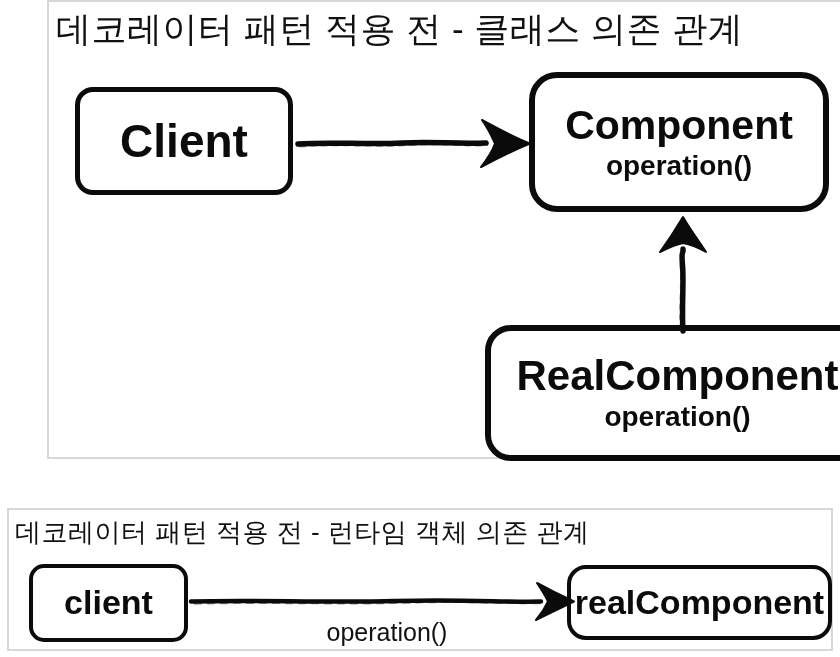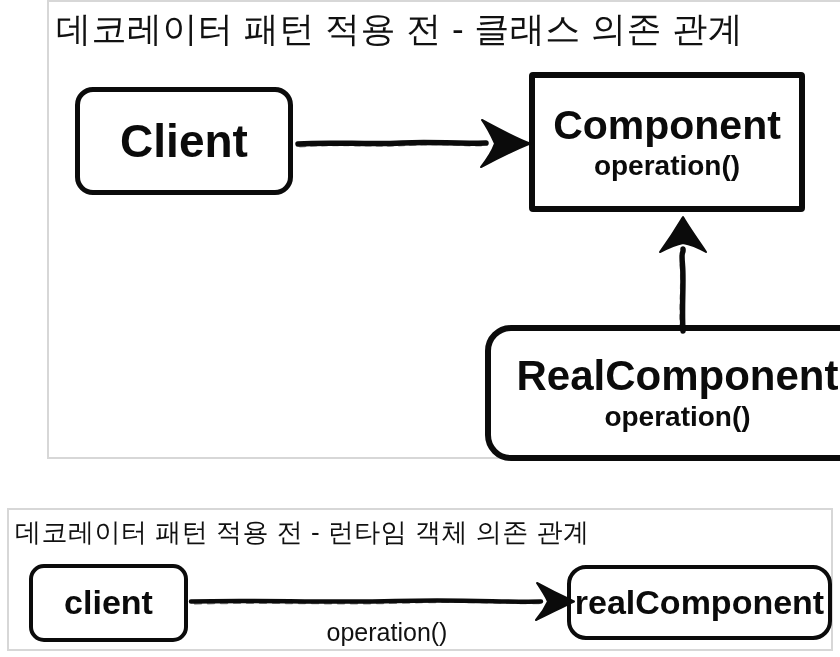--- a/index.html
+++ b/index.html
@@ -19,21 +19,21 @@
   .ptitle{position:absolute;font-weight:400;color:#111;white-space:nowrap;letter-spacing:0.5px;}
   .title1{left:7px;top:4px;font-size:35px;}
   .title2{left:6px;top:5px;font-size:26px;}
 
   .box{
     position:absolute;background:var(--bg);border:5px solid var(--ink);
     display:flex;flex-direction:column;justify-content:center;
     font-weight:700;color:var(--ink);line-height:1.05;text-align:center;
   }
   .client-box{left:26px;top:85px;width:218px;height:108px;border-radius:18px;font-size:46px;}
-  .component-box{left:480px;top:70px;width:276px;height:140px;border-radius:4px;border-width:6px;}
+  .component-box{left:480px;top:70px;width:300px;height:140px;border-radius:28px;border-width:6px;}
   .realcomponent-box{left:436px;top:323px;width:385px;height:136px;border-radius:26px;border-width:6px;}
   .box-title{font-size:41px;}
   .realcomponent-box .box-title{font-size:42px;}
   .box-method{font-size:28px;margin-top:4px;}
 
   .obj-box{border-width:4px;}
   .client-obj-box{left:20px;top:54px;width:159px;height:78px;border-radius:15px;font-size:34px;}
   .realcomponent-obj-box{left:558px;top:55px;width:265px;height:75px;border-radius:19px;font-size:34px;}
 
   .arrow{position:absolute;overflow:visible;}

